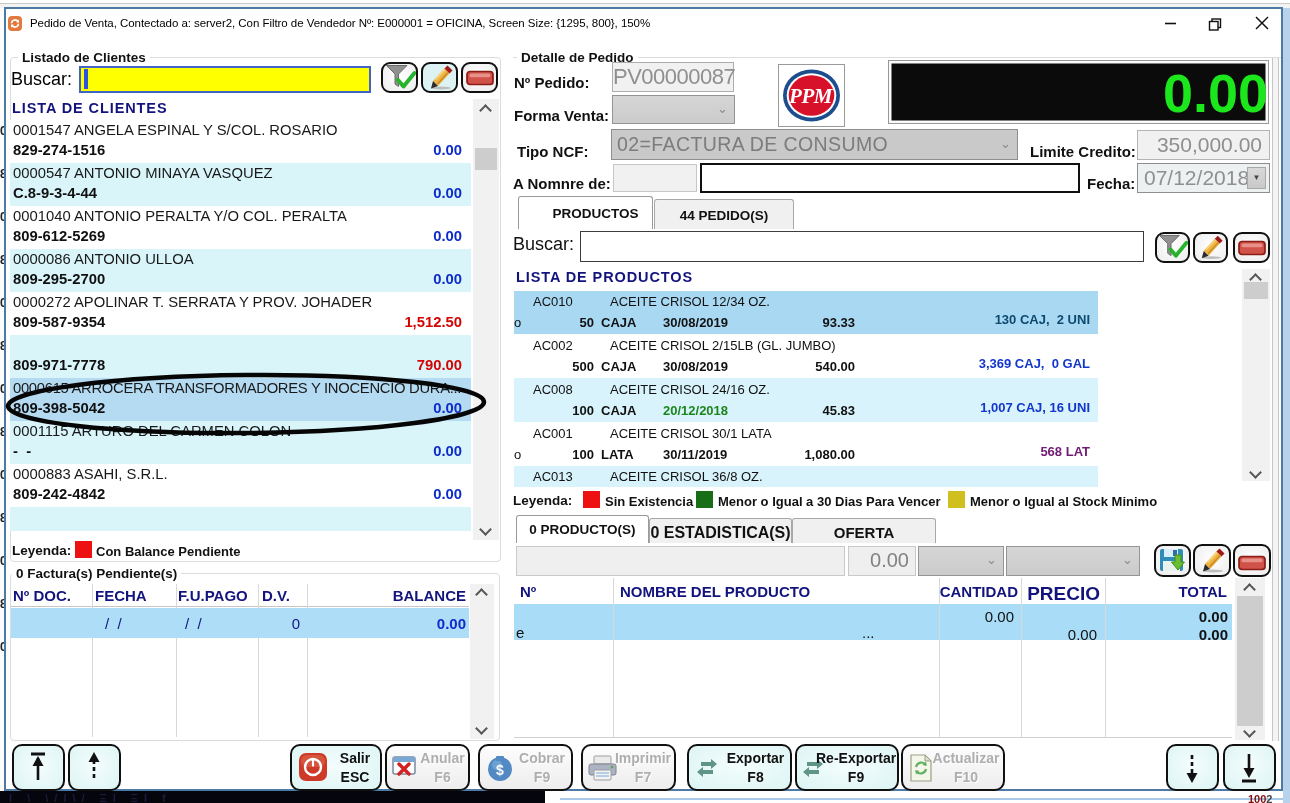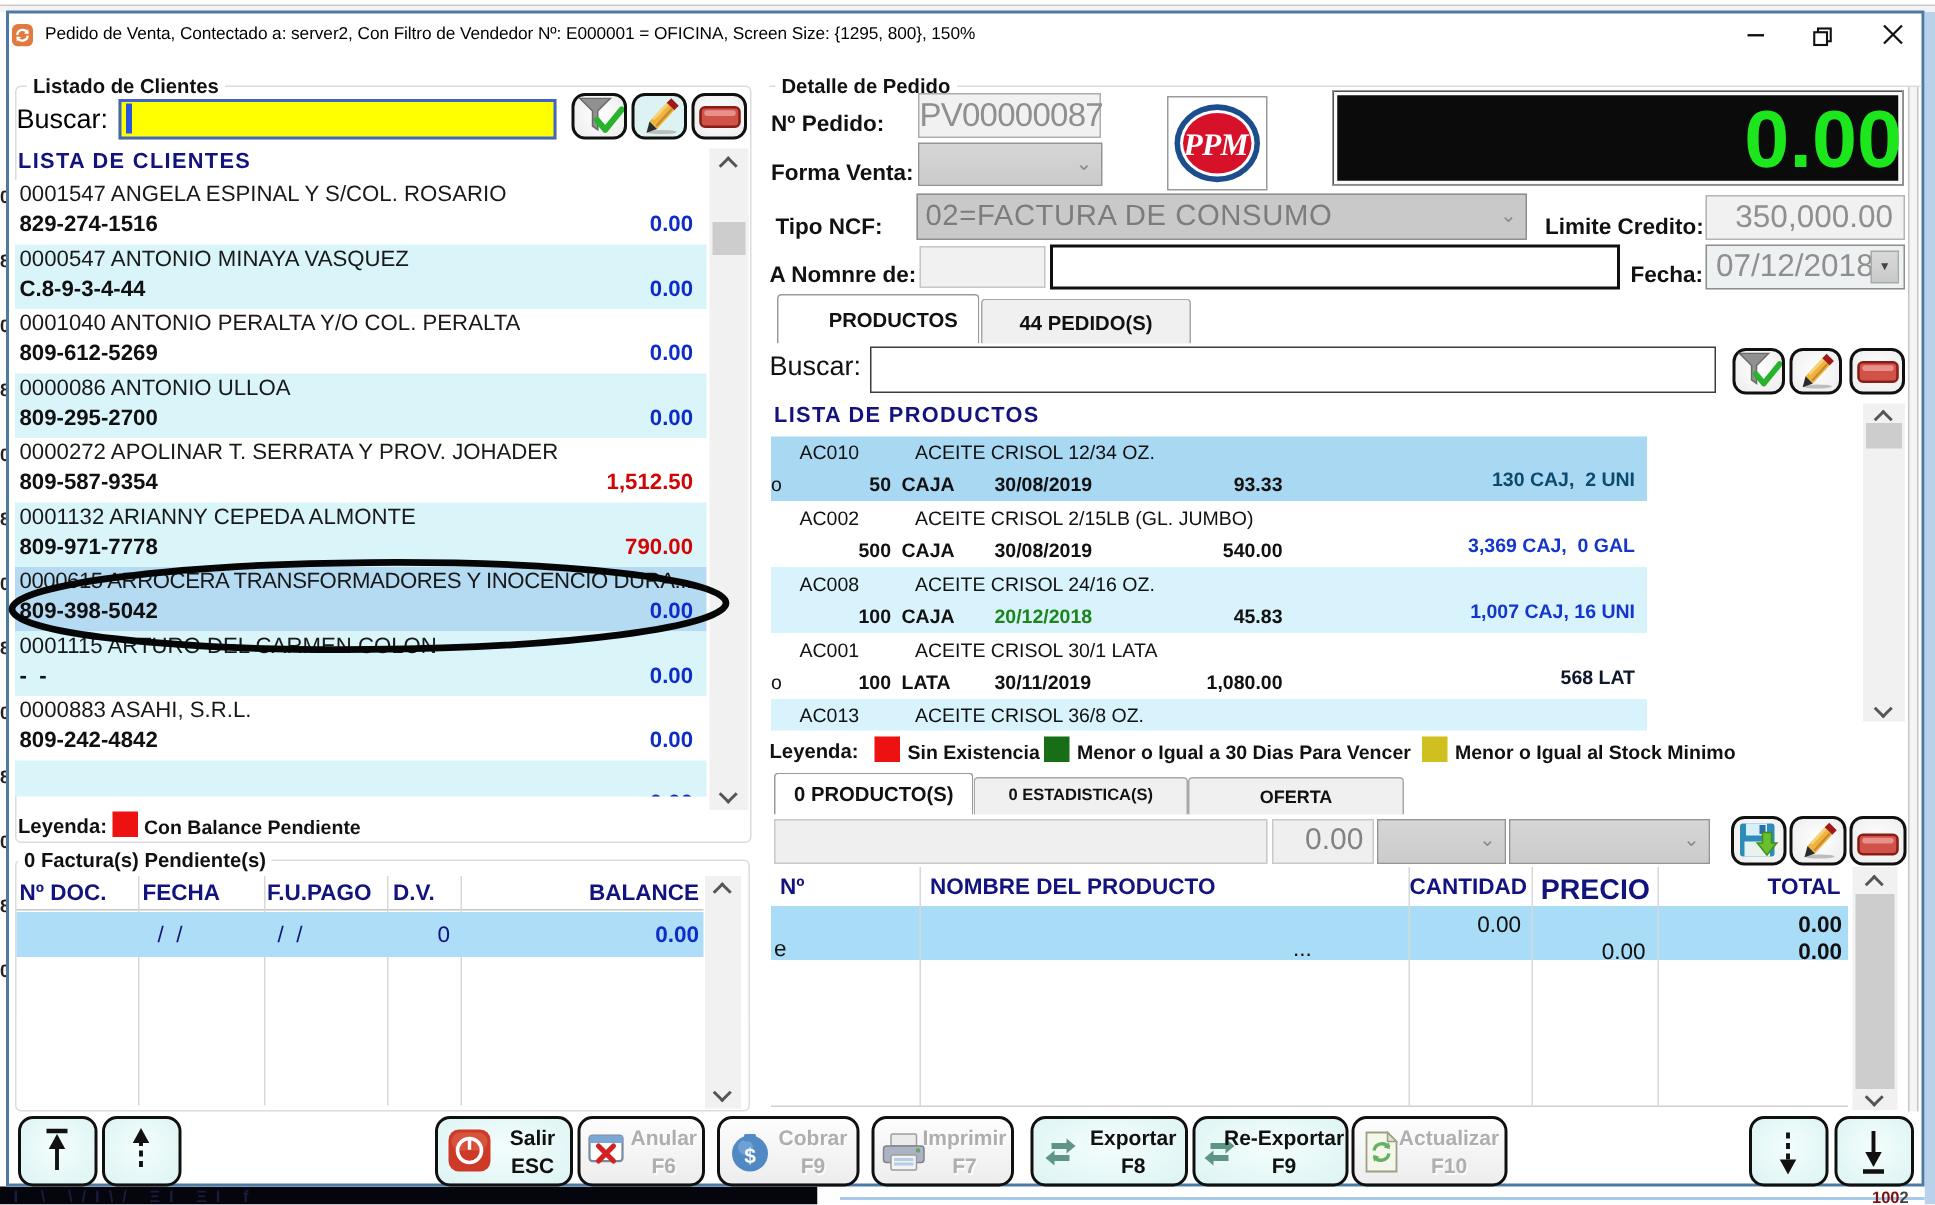--- a/index.html
+++ b/index.html
@@ -105,21 +105,20 @@
     <span class="cname">0000086 ANTONIO ULLOA</span>
     <span class="cphone">809-295-2700</span>
     <span class="cbal blue">0.00</span>
   </div>
 <div class="crow" style="top:292px;background:#fff">
     <span class="cname">0000272 APOLINAR T. SERRATA Y PROV. JOHADER</span>
     <span class="cphone">809-587-9354</span>
     <span class="cbal red">1,512.50</span>
   </div>
 <div class="crow" style="top:335px;background:#d9f5fa">
-    <span class="cname">0001132 ARIANNY CEPEDA ALMONTE</span>
     <span class="cphone">809-971-7778</span>
     <span class="cbal red">790.00</span>
   </div>
 <div class="crow" style="top:378px;background:#b5dbf3">
     <span class="cname" style="letter-spacing:-0.3px">0000615 ARROCERA TRANSFORMADORES Y INOCENCIO DURA...</span>
     <span class="cphone">809-398-5042</span>
     <span class="cbal blue">0.00</span>
   </div>
 <div class="crow" style="top:421px;background:#d9f5fa">
     <span class="cname">0001115 ARTURO DEL CARMEN COLON</span>
@@ -275,41 +274,41 @@
  <span class="ab b" style="right:8px;top:22px;color:#1337cc">1,007 CAJ, 16 UNI</span>
   </div>
 <div class="prow" style="top:422px;height:44px;background:#fff">
  <span class="ab" style="left:19px;top:4px">AC001</span>
     <span class="ab" style="left:96px;top:4px">ACEITE CRISOL 30/1 LATA</span>
  <span class="ab" style="left:0;top:25px">o</span>
     <span class="ab b" style="left:20px;top:25px;width:60px;text-align:right">100</span>
     <span class="ab b" style="left:87px;top:25px">LATA</span>
     <span class="ab b" style="left:149px;top:25px">30/11/2019</span>
     <span class="ab b" style="left:241px;top:25px;width:100px;text-align:right">1,080.00</span>
- <span class="ab b" style="right:8px;top:22px;color:#0f172a">568 LAT</span>
+ <span class="ab b" style="right:8px;top:22px;color:#701a75">568 LAT</span>
   </div>
 <div class="prow" style="top:466px;height:21px;background:#d8f3fb">
  <span class="ab" style="left:19px;top:3px">AC013</span>
     <span class="ab" style="left:96px;top:3px">ACEITE CRISOL 36/8 OZ.</span>
   </div>
 
 <div class="ab b" style="left:513px;top:493px;font-size:13.5px">Leyenda:</div>
 <div class="ab" style="left:583px;top:491px;width:17px;height:17px;background:#ee1111"></div>
 <div class="ab b" style="left:605px;top:494px;font-size:13px">Sin Existencia</div>
 <div class="ab" style="left:696px;top:491px;width:17px;height:17px;background:#176e17"></div>
 <div class="ab b" style="left:718px;top:494px;font-size:13px">Menor o Igual a 30 Dias Para Vencer</div>
 <div class="ab" style="left:948px;top:491px;width:17px;height:17px;background:#cfc01f"></div>
 <div class="ab b" style="left:970px;top:494px;font-size:13px">Menor o Igual al Stock Minimo</div>
 
 <div class="ab" style="left:516px;top:515px;width:133px;height:28px;background:#fff;border:1px solid #9a9a9a;border-bottom:none;border-radius:3px 3px 0 0"></div>
 <div class="ab" style="left:649px;top:518px;width:143px;height:25px;background:#f0f0f0;border:1px solid #a8a8a8;border-bottom:none;border-radius:3px 3px 0 0"></div>
 <div class="ab" style="left:792px;top:518px;width:144px;height:25px;background:#f0f0f0;border:1px solid #a8a8a8;border-bottom:none;border-radius:3px 3px 0 0"></div>
 <div class="ab b" style="left:516px;top:522px;width:133px;text-align:center;font-size:13.5px">0 PRODUCTO(S)</div>
-<div class="ab b" style="left:649px;top:524px;width:143px;text-align:center;font-size:11px">0 ESTADISTICA(S)</div>
-<div class="ab b" style="left:792px;top:524px;width:144px;text-align:center;font-size:12px">OFERTA</div>
+<div class="ab b" style="left:649px;top:524px;width:143px;text-align:center;font-size:16px">0 ESTADISTICA(S)</div>
+<div class="ab b" style="left:792px;top:524px;width:144px;text-align:center;font-size:15px">OFERTA</div>
 
 <div class="ab" style="left:516px;top:546px;width:329px;height:30px;background:#efefef;border:1px solid #c9c9c9"></div>
 <div class="ab" style="left:848px;top:546px;width:68px;height:30px;background:#efefef;border:1px solid #c9c9c9">
     <span style="position:absolute;right:6px;top:2px;font-size:20px;color:#828282">0.00</span>
   </div>
 <div class="ddl" style="left:918px;top:546px;width:86px;height:30px">
     <span class="chev">⌄</span>
   </div>
 <div class="ddl" style="left:1006px;top:546px;width:134px;height:30px">
     <span class="chev">⌄</span>

